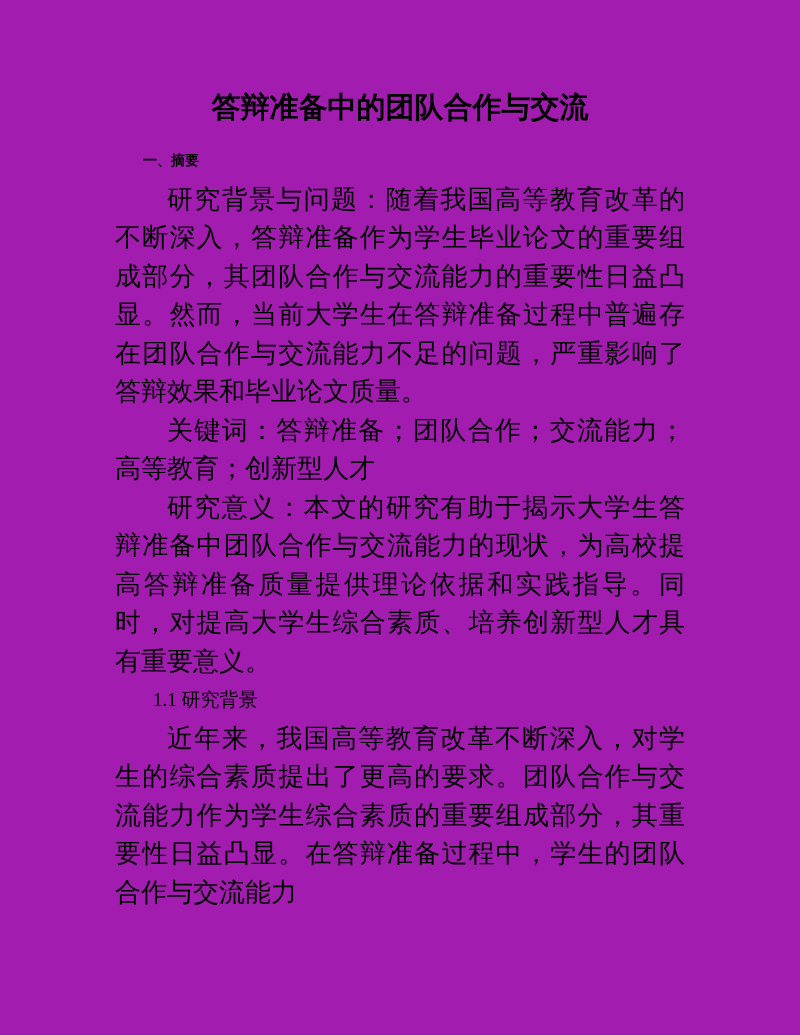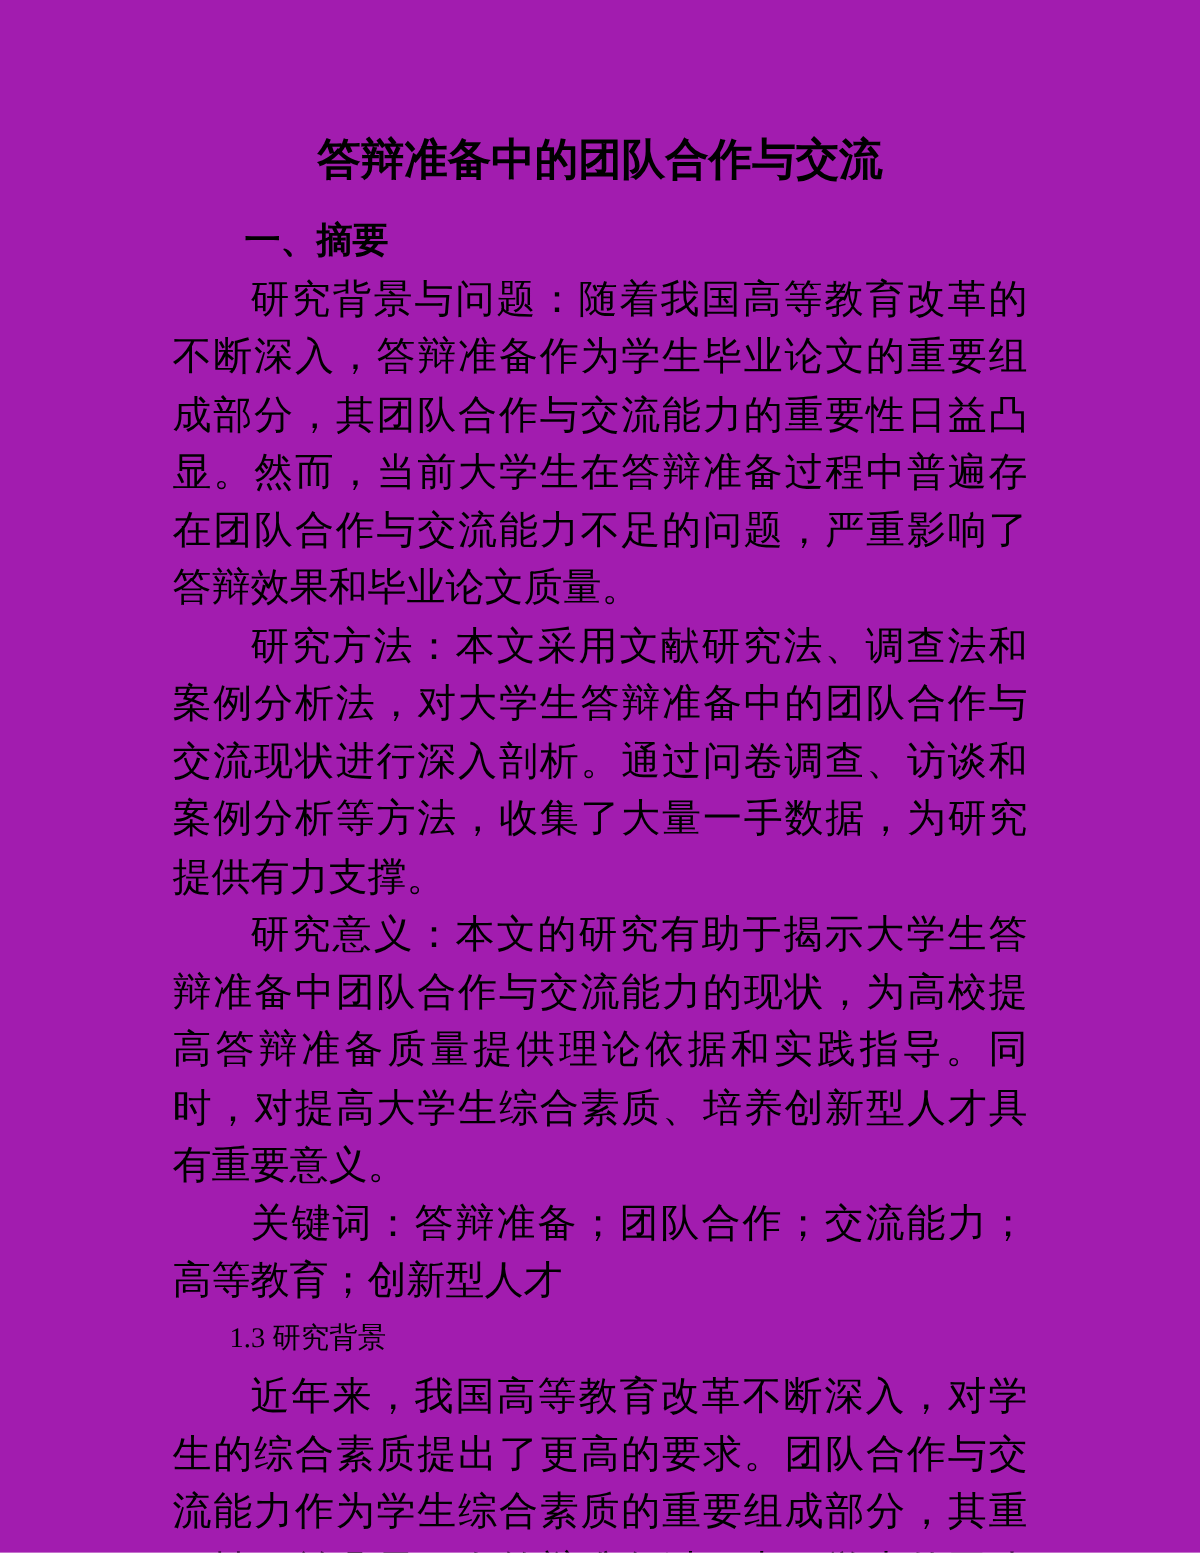--- a/index.html
+++ b/index.html
@@ -24,21 +24,21 @@
   .doc-title {
     margin: 0 0 12px 0;
     text-align: center;
     font-size: 29px;
     font-weight: bold;
     line-height: 45px;
     text-indent: 0;
   }
   .heading {
     margin: 0;
-    font-size: 24px;
+    font-size: 14px;
     font-weight: bold;
     line-height: 38.5px;
     text-indent: 2em;
   }
   .para {
     margin: 0;
     font-size: 26px;
     font-weight: normal;
     line-height: 38.5px;
     text-align: justify;
@@ -56,24 +56,23 @@
 </head>
 <body>
 
 <div class="page">
   <h1 class="doc-title">答辩准备中的团队合作与交流</h1>
 
   <h2 class="heading">一、摘要</h2>
 
   <p class="para">研究背景与问题：随着我国高等教育改革的不断深入，答辩准备作为学生毕业论文的重要组成部分，其团队合作与交流能力的重要性日益凸显。然而，当前大学生在答辩准备过程中普遍存在团队合作与交流能力不足的问题，严重影响了答辩效果和毕业论文质量。</p>
 
-  <p class="para">研究方法：本文采用文献研究法、调查法和案例分析法，对大学生答辩准备中的团队合作与交流现状进行深入剖析。通过问卷调查、访谈和案例分析等方法，收集了大量一手数据，为研究提供有力支撑。</p>
 
+
+  <p class="para">关键词：答辩准备；团队合作；交流能力；高等教育；创新型人才</p>
 
   <p class="para">研究意义：本文的研究有助于揭示大学生答辩准备中团队合作与交流能力的现状，为高校提高答辩准备质量提供理论依据和实践指导。同时，对提高大学生综合素质、培养创新型人才具有重要意义。</p>
 
-  <p class="para">关键词：答辩准备；团队合作；交流能力；高等教育；创新型人才</p>
 
-
-  <p class="subheading">1.3 研究背景</p>
+  <p class="subheading">1.1 研究背景</p>
 
   <p class="para">近年来，我国高等教育改革不断深入，对学生的综合素质提出了更高的要求。团队合作与交流能力作为学生综合素质的重要组成部分，其重要性日益凸显。在答辩准备过程中，学生的团队合作与交流能力</p>
 </div>
 
 </body></html>

